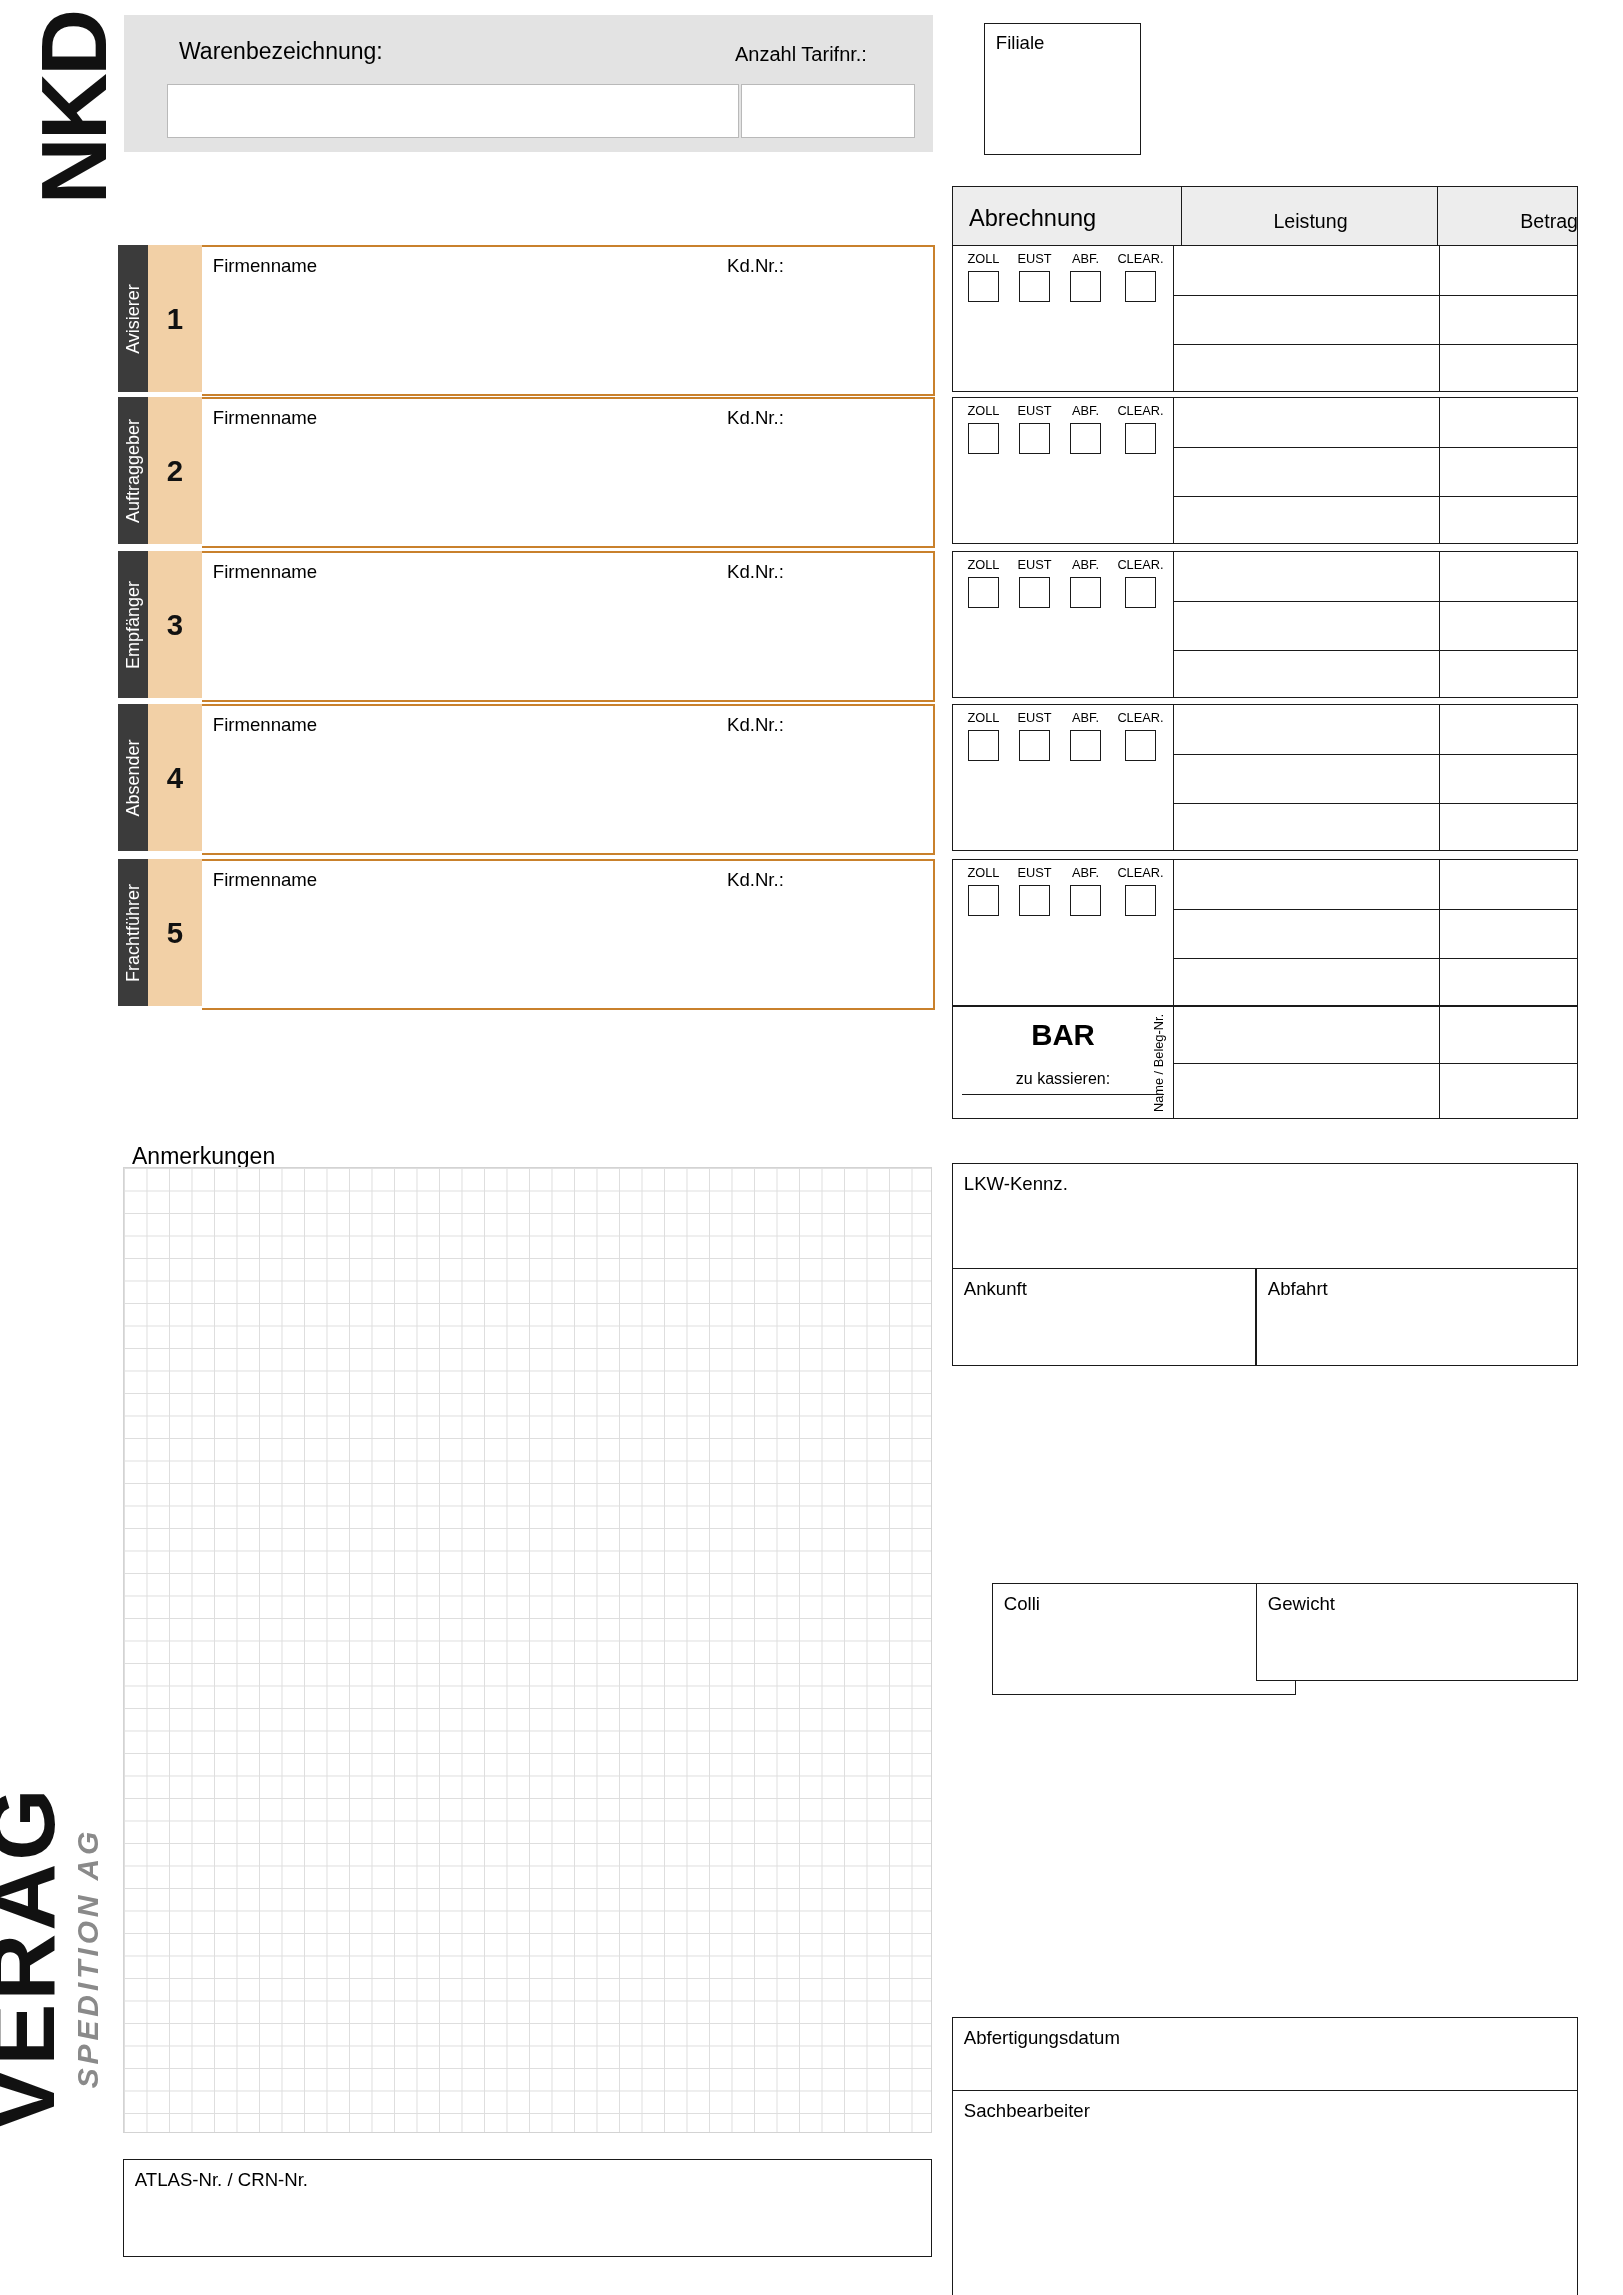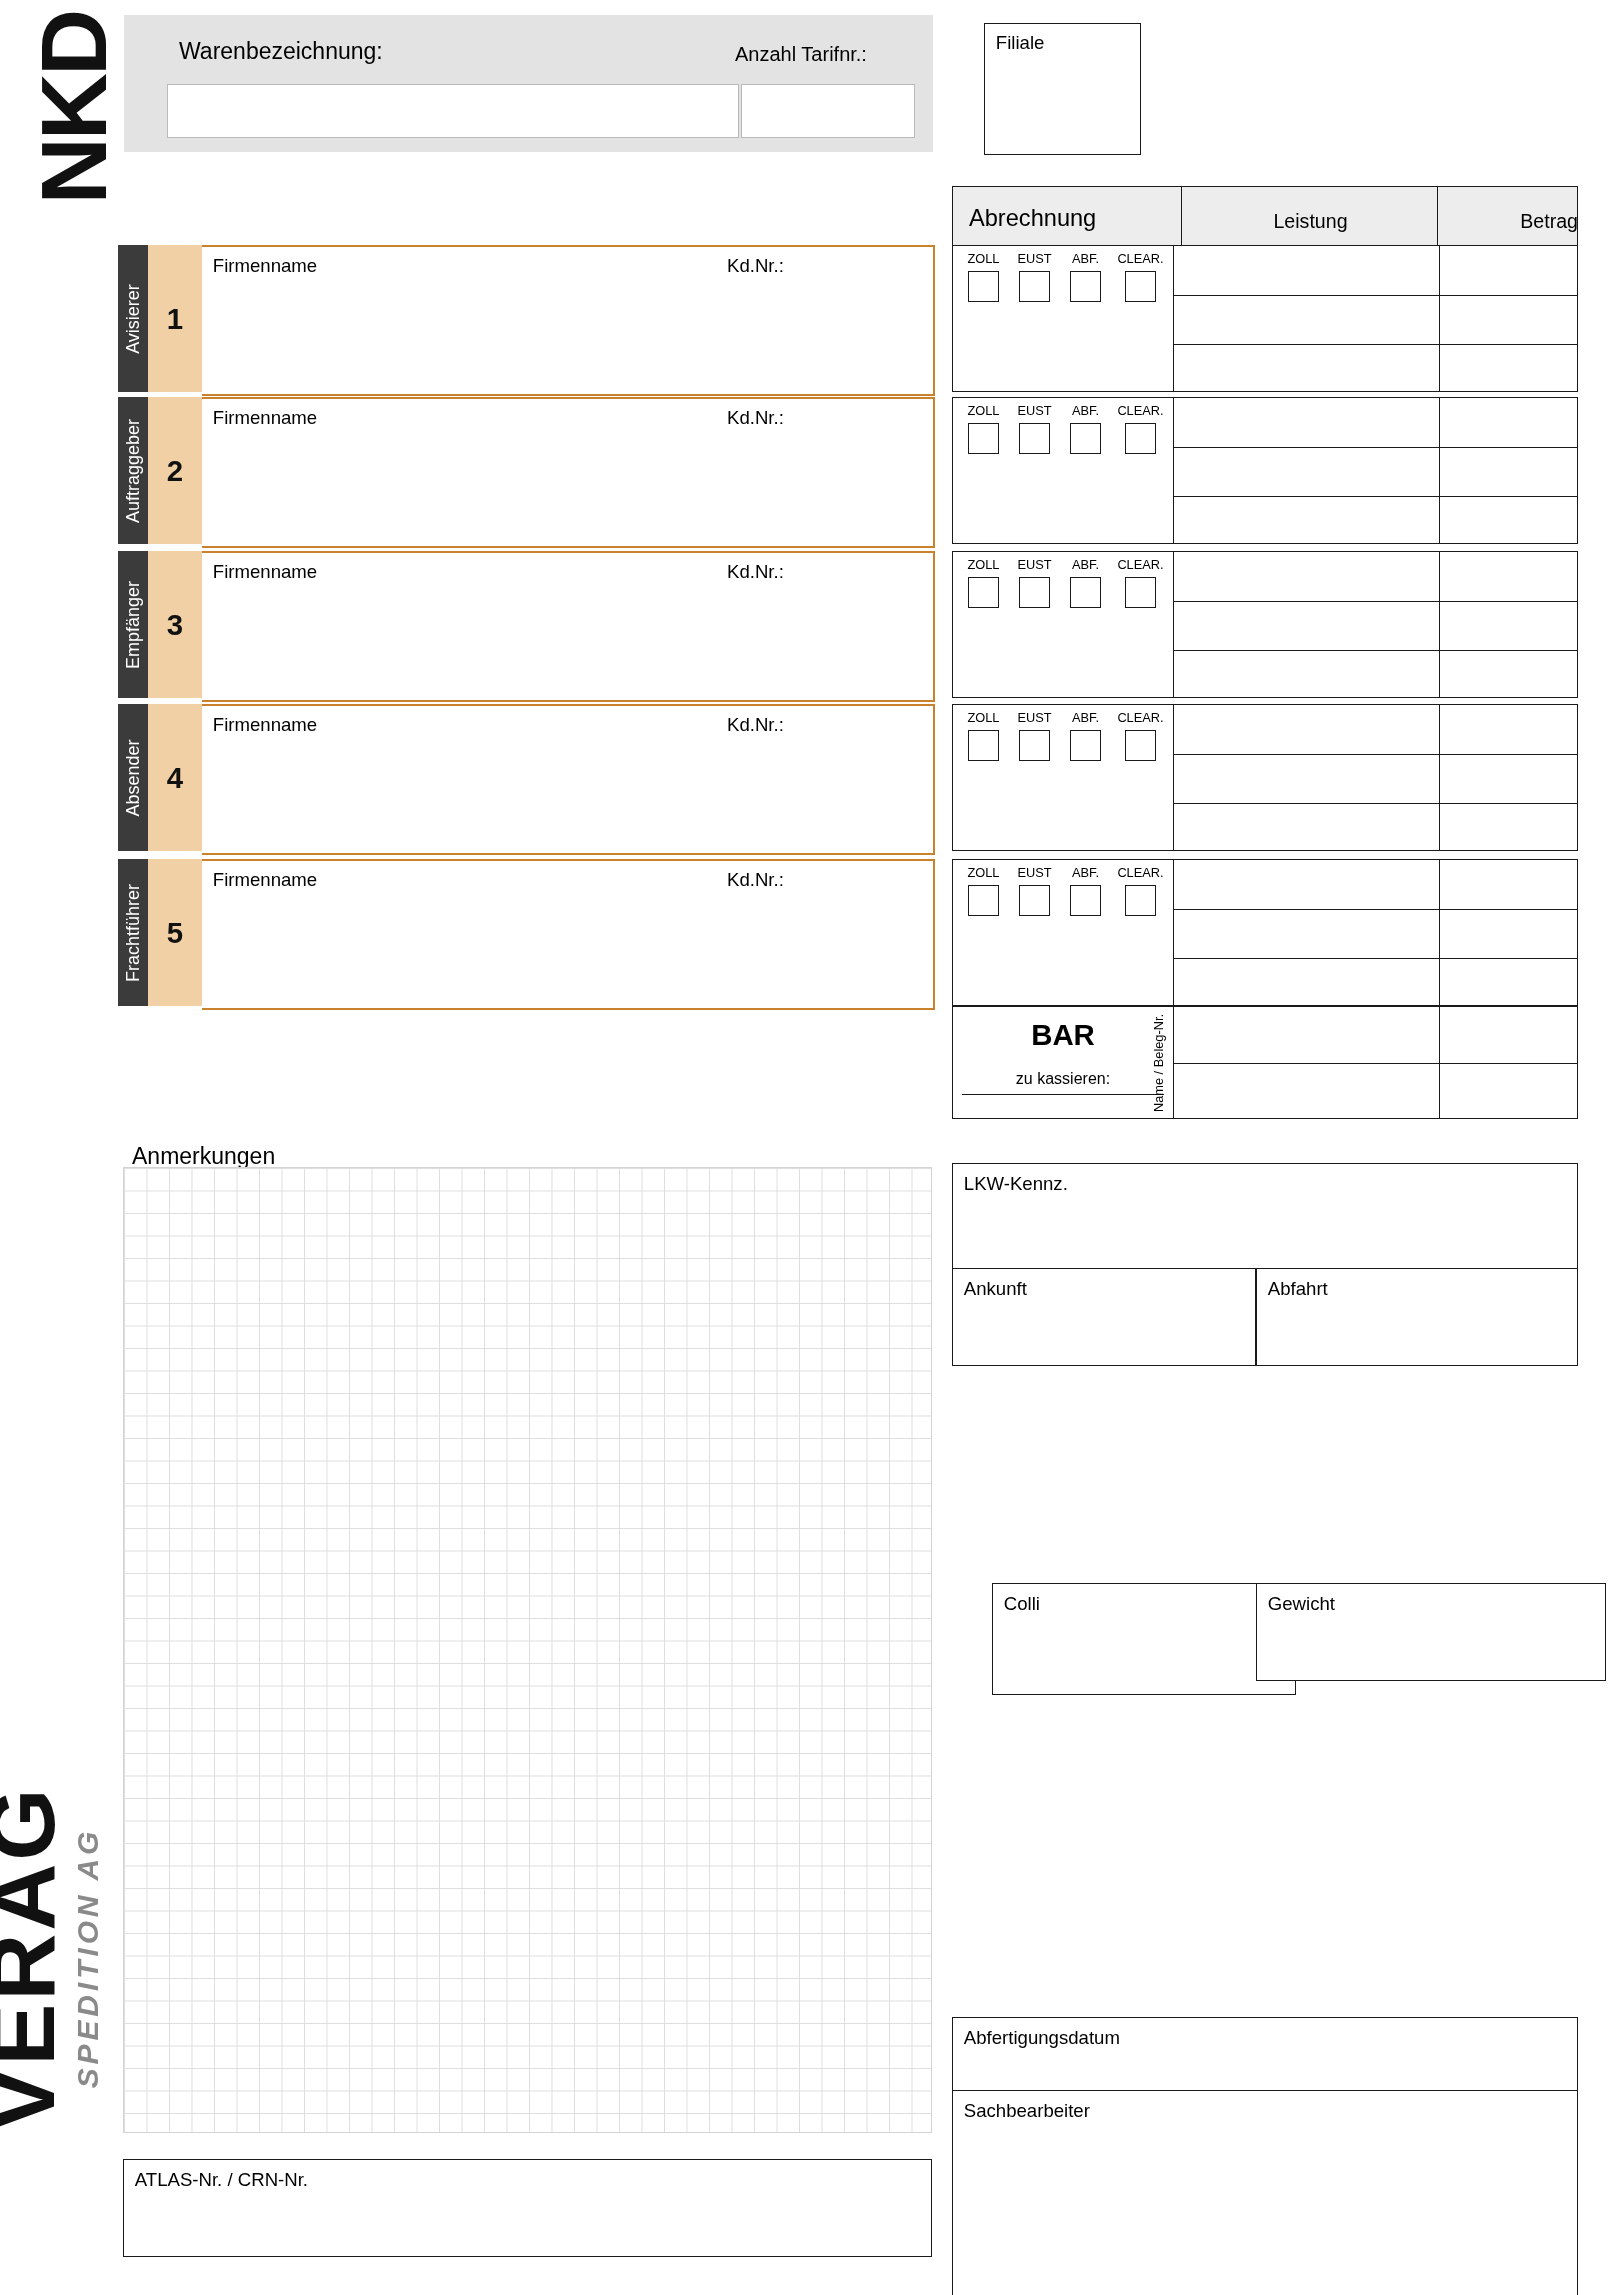--- a/index.html
+++ b/index.html
@@ -175,21 +175,21 @@
   
   #atlas-box { left: 123px; top: 2159px; width: 809px; height: 98px; }
 
   
   #lkw-box { left: 952px; top: 1163px; width: 626px; height: 106px; }
   #ankunft-box { left: 952px; top: 1268px; width: 304px; height: 98px; }
   #abfahrt-box { left: 1256px; top: 1268px; width: 322px; height: 98px; }
 
   #waren-box { left: 952px; top: 1482px; width: 626px; height: 101px; }
   #colli-box { left: 980px; top: 1583px; width: 304px; height: 112px; margin-left: 12px; }
-  #gewicht-box { left: 1256px; top: 1583px; width: 350px; height: 98px; }
+  #gewicht-box { left: 1256px; top: 1583px; width: 322px; height: 98px; }
 
   #abfdatum-box { left: 952px; top: 2017px; width: 626px; height: 74px; }
   #sachbearbeiter-box { left: 952px; top: 2090px; width: 626px; height: 212px; }
 </style>
 </head>
 <body>
 
 <div id="page">
 
   <div class="abs" id="nkd-logo">NKD</div>

